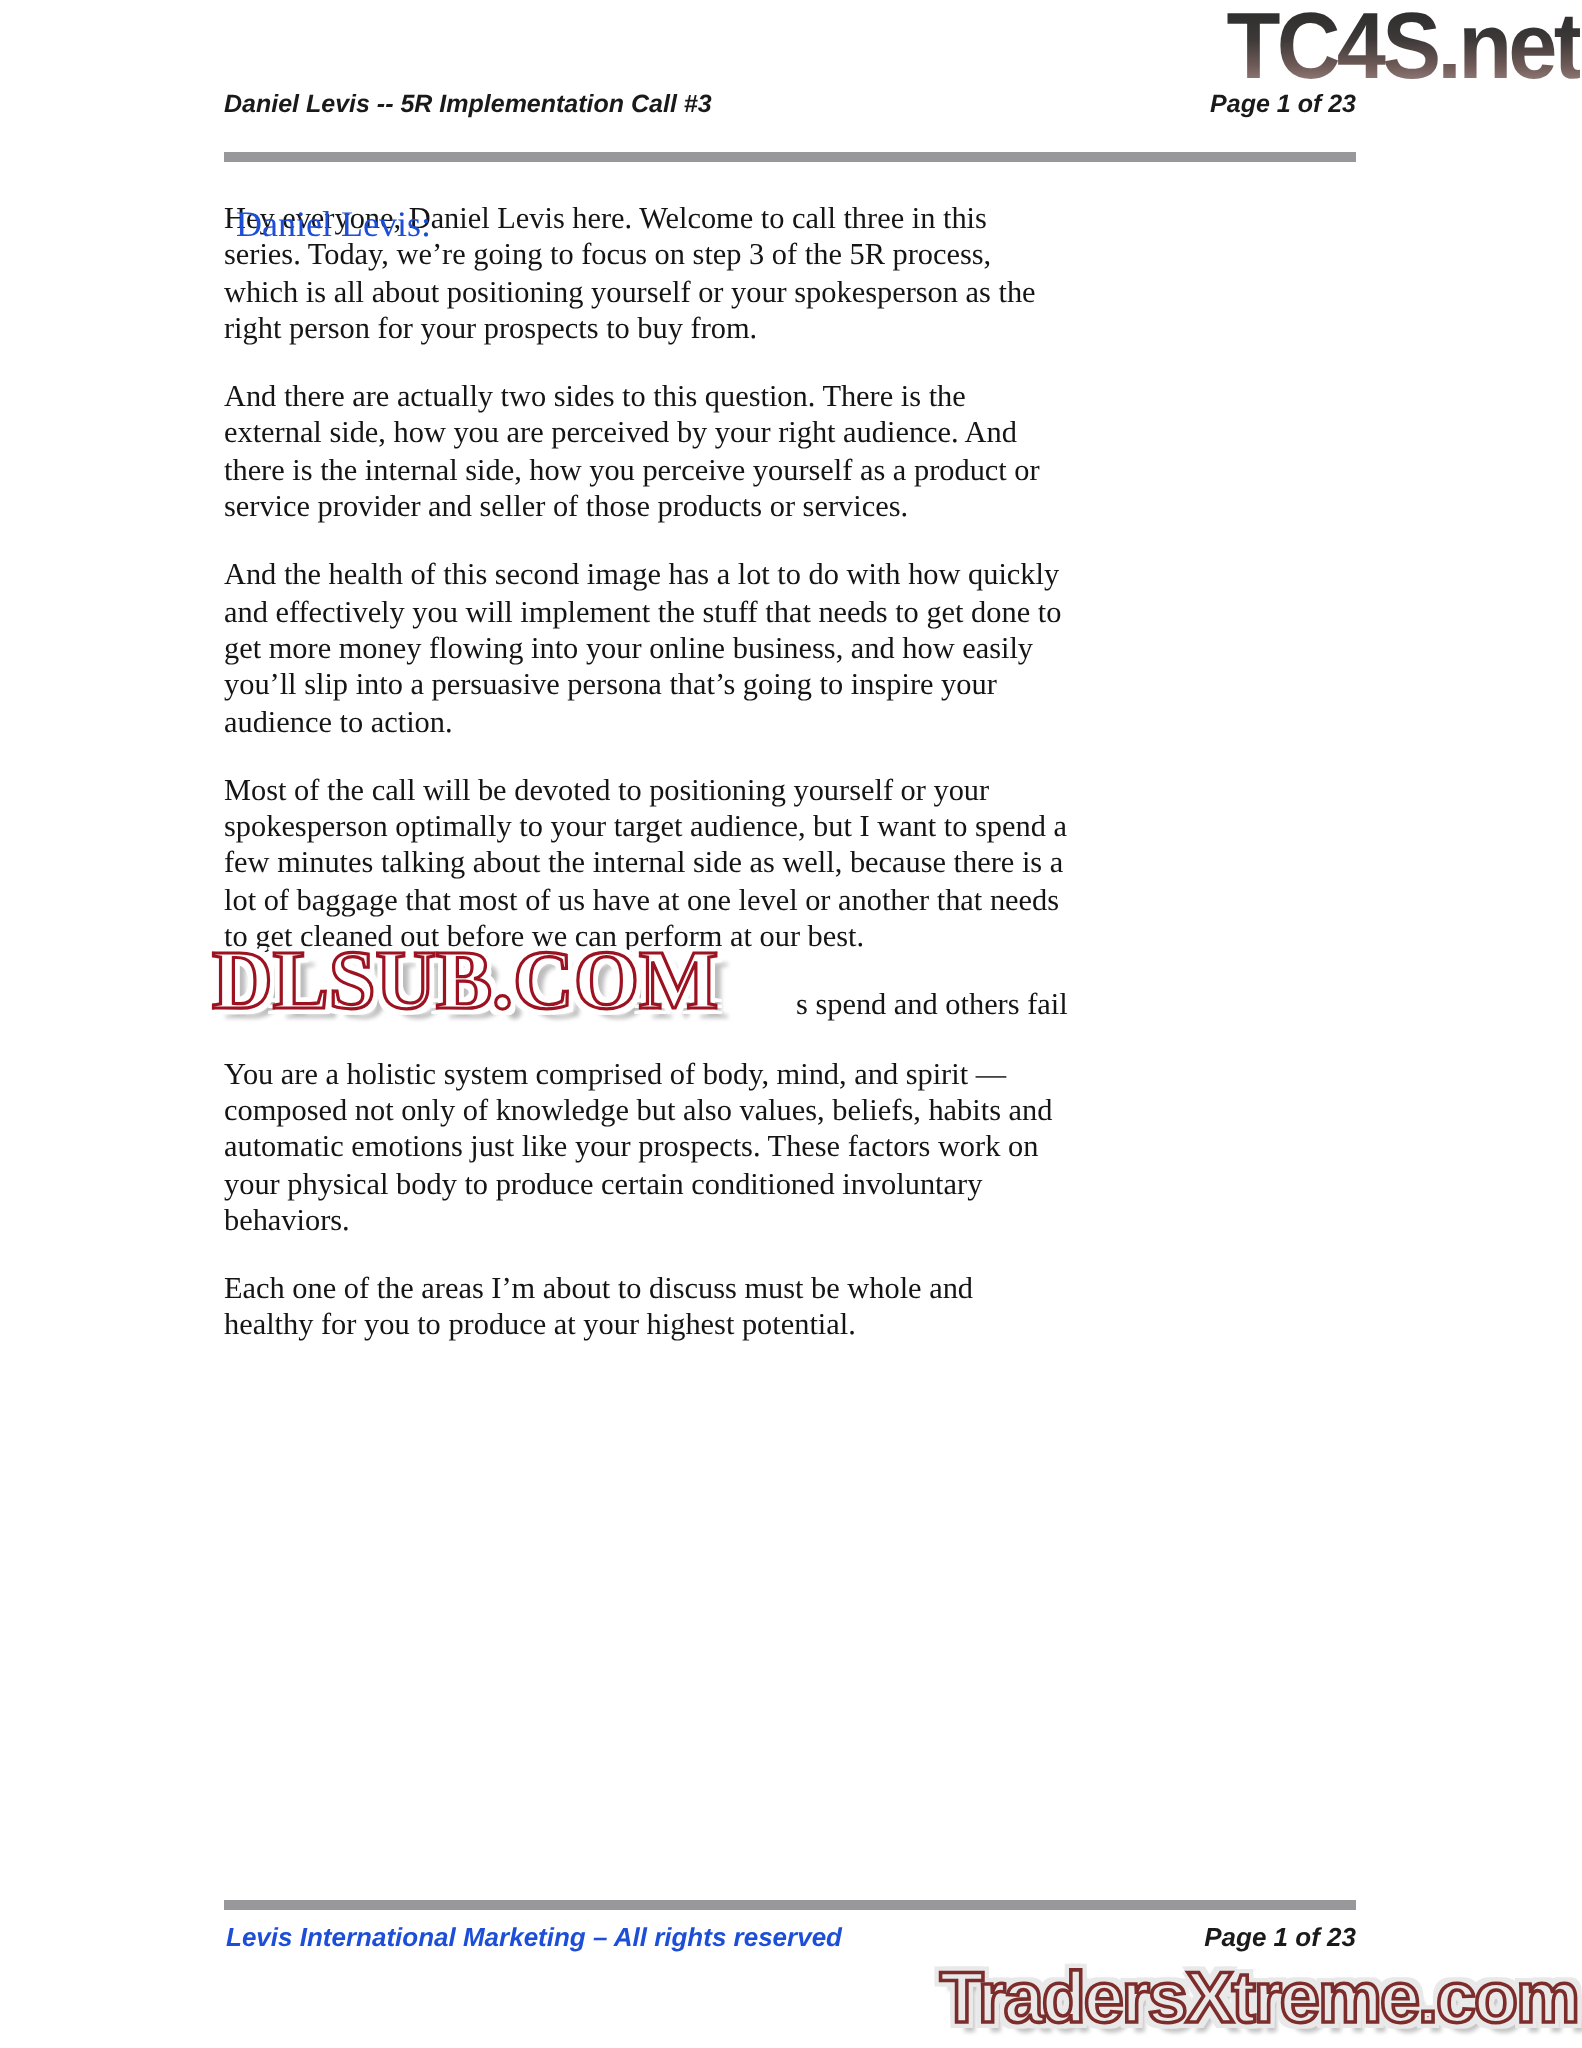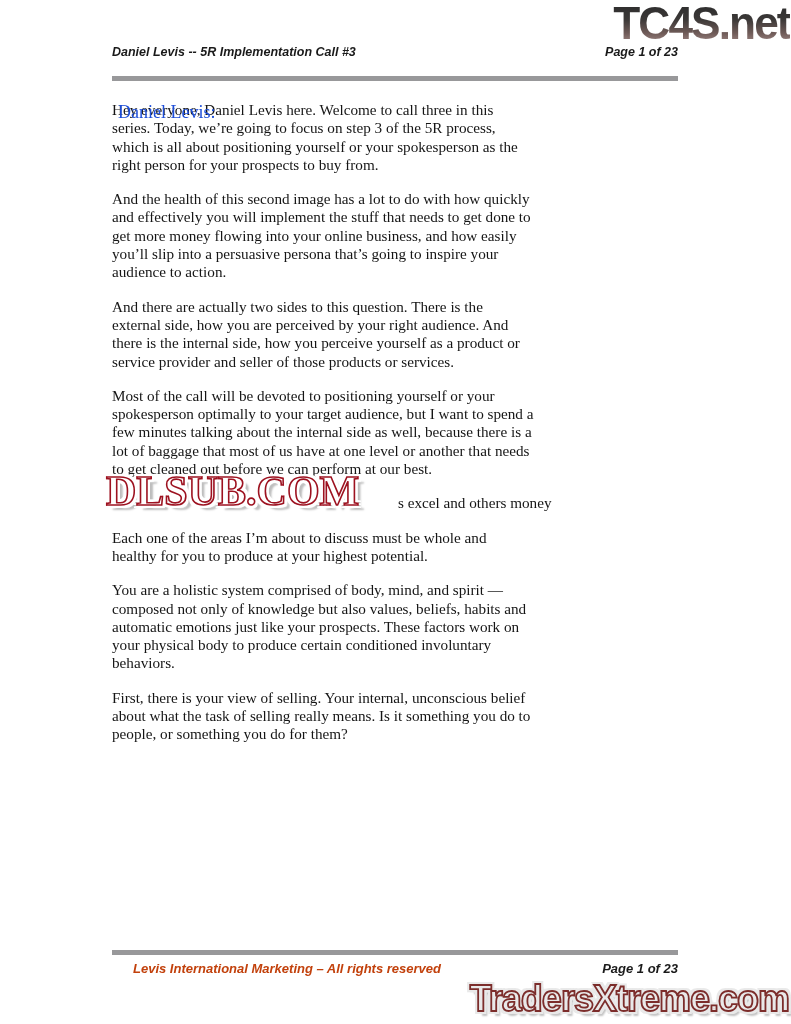--- a/index.html
+++ b/index.html
@@ -79,24 +79,24 @@
     text-shadow:
       -3px -3px 0 #ffffff, 3px -3px 0 #ffffff,
       -3px  3px 0 #ffffff, 3px  3px 0 #ffffff,
        0   -3px 0 #ffffff, 0    3px 0 #ffffff,
       -3px  0   0 #ffffff, 3px  0   0 #ffffff,
        6px  5px 2px #bdbdbd;
   }
 
   
   .footer-left {
-    position: absolute; top: 961px; left: 133px;
+    position: absolute; top: 961px; left: 113px;
     font-family: "Liberation Sans", sans-serif;
     font-weight: bold; font-style: italic;
-    font-size: 13px; color: #c2410c;
+    font-size: 13px; color: #1d4ed8;
   }
   .footer-page {
     position: absolute; top: 961px; left: 112px; width: 566px;
     text-align: right;
     font-family: "Liberation Sans", sans-serif;
     font-weight: bold; font-style: italic;
     font-size: 13px; color: #1a1a1a;
   }
 
   
@@ -132,37 +132,36 @@
   <div class="rule rule-top"></div>
 
   <div class="content">
 
     <div class="speaker">Daniel Levis:</div>
 
     <div class="paragraphs">
 
       <p>Hey everyone, Daniel Levis here. Welcome to call three in this series. Today, we’re going to focus on step 3 of the 5R process, which is all about positioning yourself or your spokesperson as the right person for your prospects to buy from.</p>
 
+      <p>And there are actually two sides to this question. There is the external side, how you are perceived by your right audience. And there is the internal side, how you perceive yourself as a product or service provider and seller of those products or services.</p>
+
       <p>And the health of this second image has a lot to do with how quickly and effectively you will implement the stuff that needs to get done to get more money flowing into your online business, and how easily you’ll slip into a persuasive persona that’s going to inspire your audience to action.</p>
-
-      <p>And there are actually two sides to this question. There is the external side, how you are perceived by your right audience. And there is the internal side, how you perceive yourself as a product or service provider and seller of those products or services.</p>
 
       <p>Most of the call will be devoted to positioning yourself or your spokesperson optimally to your target audience, but I want to spend a few minutes talking about the internal side as well, because there is a lot of baggage that most of us have at one level or another that needs to get cleaned out before we can perform at our best.</p>
 
       <p class="obscured-paragraph">
         <span class="watermark">DLSUB.COM</span>
-        <span class="first-line"><span class="spacer"></span><span>s excel and others money</span></span>
+        <span class="first-line"><span class="spacer"></span><span>s spend and others fail</span></span>
       </p>
 
 
+      <p>You are a holistic system comprised of body, mind, and spirit — composed not only of knowledge but also values, beliefs, habits and automatic emotions just like your prospects. These factors work on your physical body to produce certain conditioned involuntary behaviors.</p>
+
       <p>Each one of the areas I’m about to discuss must be whole and healthy for you to produce at your highest potential.</p>
 
-      <p>You are a holistic system comprised of body, mind, and spirit — composed not only of knowledge but also values, beliefs, habits and automatic emotions just like your prospects. These factors work on your physical body to produce certain conditioned involuntary behaviors.</p>
-
-      <p>First, there is your view of selling. Your internal, unconscious belief about what the task of selling really means. Is it something you do to people, or something you do for them?</p>
 
     </div>
   </div>
 
   <div class="rule rule-bottom"></div>
 
   <div class="footer-left">Levis International Marketing – All rights reserved</div>
 
   <div class="footer-page">Page 1 of 23</div>
 

